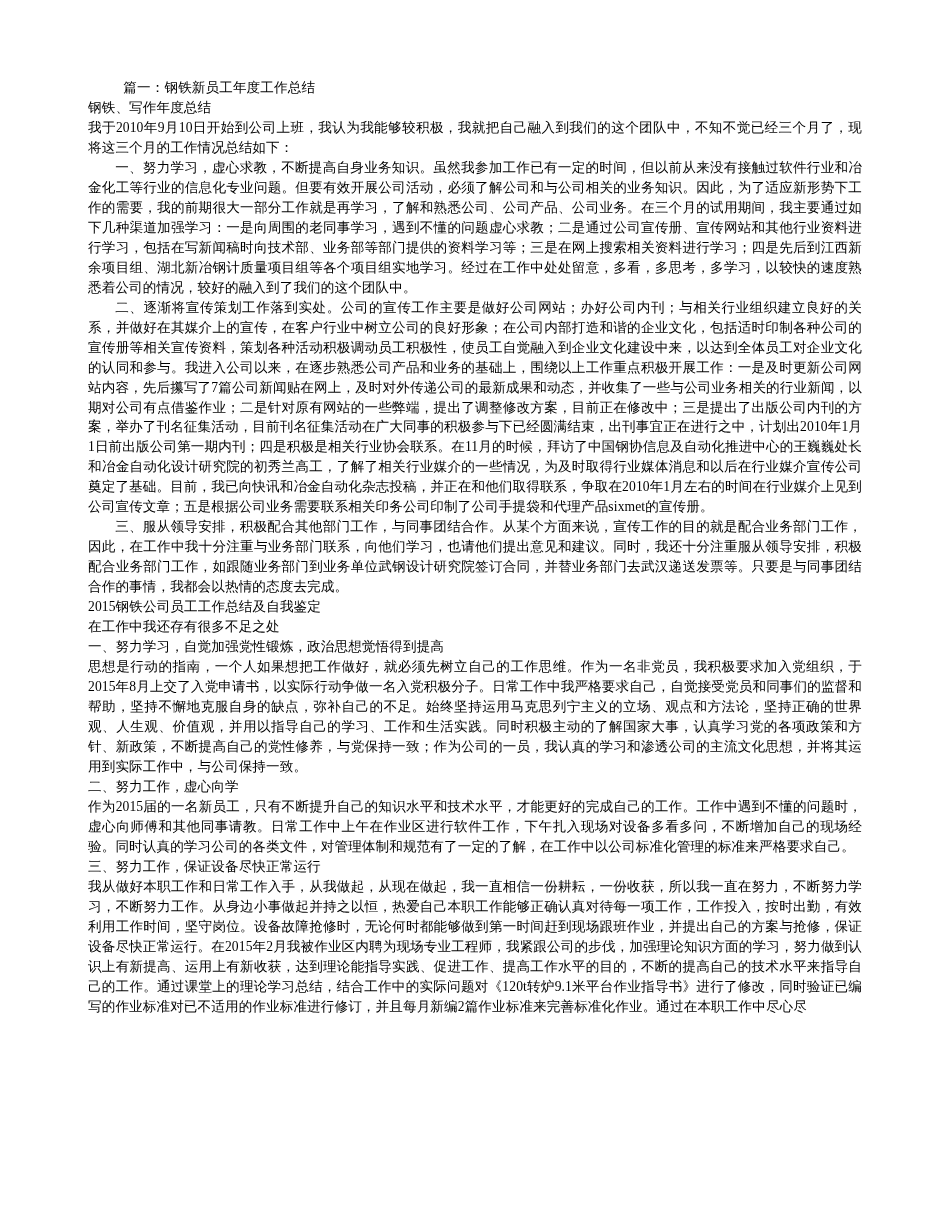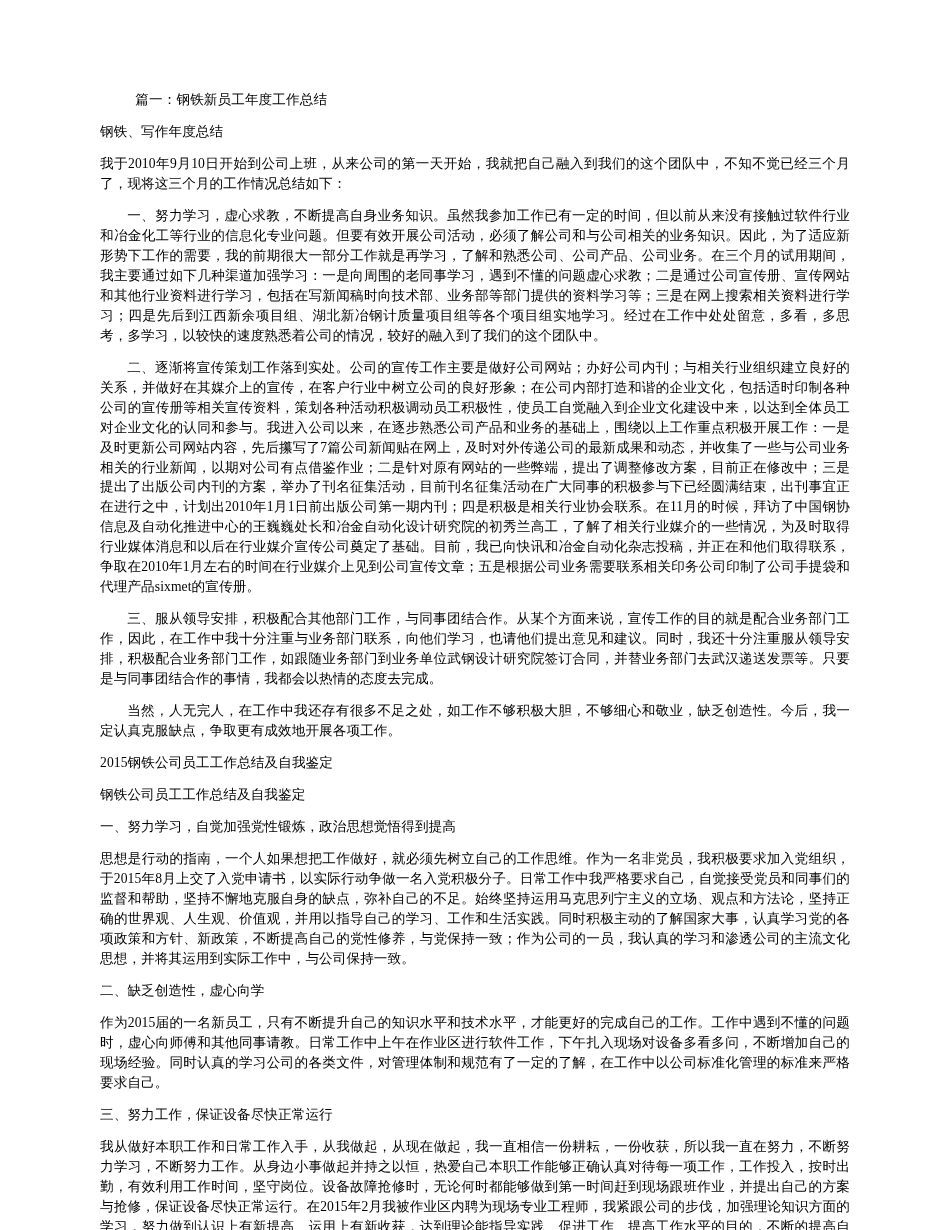--- a/index.html
+++ b/index.html
@@ -21,47 +21,46 @@
     padding: 78px 88px 20px 88px;
   }
   .doc {
     font-size: 13.6px;
     line-height: 1.47;
     text-align: justify;
     text-justify: inter-ideograph;
     letter-spacing: 0.1px;
   }
   .p {
-    margin: 12px;
+    margin: 0;
     white-space: normal;
   }
   .indent1 {
     text-indent: 2em;
   }
   .indent2 {
     text-indent: 2.6em;
   }
   .noindent {
     text-indent: 0;
   }
 </style>
 </head>
 <body>
 
 <div id="page">
   <div class="doc">
     <p class="p indent2">篇一：钢铁新员工年度工作总结</p>
     <p class="p noindent">钢铁、写作年度总结</p>
-    <p class="p noindent">我于2010年9月10日开始到公司上班，从来公司的第一天开始，我就把自己融入到我们的这个团队中，不知不觉已经三个月了，现将这三个月的工作情况总结如下：</p>
+    <p class="p noindent">我于2010年9月10日开始到公司上班，我认为我能够较积极，我就把自己融入到我们的这个团队中，不知不觉已经三个月了，现将这三个月的工作情况总结如下：</p>
     <p class="p indent1">一、努力学习，虚心求教，不断提高自身业务知识。虽然我参加工作已有一定的时间，但以前从来没有接触过软件行业和冶金化工等行业的信息化专业问题。但要有效开展公司活动，必须了解公司和与公司相关的业务知识。因此，为了适应新形势下工作的需要，我的前期很大一部分工作就是再学习，了解和熟悉公司、公司产品、公司业务。在三个月的试用期间，我主要通过如下几种渠道加强学习：一是向周围的老同事学习，遇到不懂的问题虚心求教；二是通过公司宣传册、宣传网站和其他行业资料进行学习，包括在写新闻稿时向技术部、业务部等部门提供的资料学习等；三是在网上搜索相关资料进行学习；四是先后到江西新余项目组、湖北新冶钢计质量项目组等各个项目组实地学习。经过在工作中处处留意，多看，多思考，多学习，以较快的速度熟悉着公司的情况，较好的融入到了我们的这个团队中。</p>
     <p class="p indent1">二、逐渐将宣传策划工作落到实处。公司的宣传工作主要是做好公司网站；办好公司内刊；与相关行业组织建立良好的关系，并做好在其媒介上的宣传，在客户行业中树立公司的良好形象；在公司内部打造和谐的企业文化，包括适时印制各种公司的宣传册等相关宣传资料，策划各种活动积极调动员工积极性，使员工自觉融入到企业文化建设中来，以达到全体员工对企业文化的认同和参与。我进入公司以来，在逐步熟悉公司产品和业务的基础上，围绕以上工作重点积极开展工作：一是及时更新公司网站内容，先后攥写了7篇公司新闻贴在网上，及时对外传递公司的最新成果和动态，并收集了一些与公司业务相关的行业新闻，以期对公司有点借鉴作业；二是针对原有网站的一些弊端，提出了调整修改方案，目前正在修改中；三是提出了出版公司内刊的方案，举办了刊名征集活动，目前刊名征集活动在广大同事的积极参与下已经圆满结束，出刊事宜正在进行之中，计划出2010年1月1日前出版公司第一期内刊；四是积极是相关行业协会联系。在11月的时候，拜访了中国钢协信息及自动化推进中心的王巍巍处长和冶金自动化设计研究院的初秀兰高工，了解了相关行业媒介的一些情况，为及时取得行业媒体消息和以后在行业媒介宣传公司奠定了基础。目前，我已向快讯和冶金自动化杂志投稿，并正在和他们取得联系，争取在2010年1月左右的时间在行业媒介上见到公司宣传文章；五是根据公司业务需要联系相关印务公司印制了公司手提袋和代理产品sixmet的宣传册。</p>
     <p class="p indent1">三、服从领导安排，积极配合其他部门工作，与同事团结合作。从某个方面来说，宣传工作的目的就是配合业务部门工作，因此，在工作中我十分注重与业务部门联系，向他们学习，也请他们提出意见和建议。同时，我还十分注重服从领导安排，积极配合业务部门工作，如跟随业务部门到业务单位武钢设计研究院签订合同，并替业务部门去武汉递送发票等。只要是与同事团结合作的事情，我都会以热情的态度去完成。</p>
-    <p class="p indent1">当然，人无完人，在工作中我还存有很多不足之处，如工作不够积极大胆，不够细心和敬业，缺乏创造性。今后，我一定认真克服缺点，争取更有成效地开展各项工作。</p>
     <p class="p noindent">2015钢铁公司员工工作总结及自我鉴定</p>
-    <p class="p noindent">钢铁公司员工工作总结及自我鉴定</p>
+    <p class="p noindent">在工作中我还存有很多不足之处</p>
     <p class="p noindent">一、努力学习，自觉加强党性锻炼，政治思想觉悟得到提高</p>
     <p class="p noindent">思想是行动的指南，一个人如果想把工作做好，就必须先树立自己的工作思维。作为一名非党员，我积极要求加入党组织，于2015年8月上交了入党申请书，以实际行动争做一名入党积极分子。日常工作中我严格要求自己，自觉接受党员和同事们的监督和帮助，坚持不懈地克服自身的缺点，弥补自己的不足。始终坚持运用马克思列宁主义的立场、观点和方法论，坚持正确的世界观、人生观、价值观，并用以指导自己的学习、工作和生活实践。同时积极主动的了解国家大事，认真学习党的各项政策和方针、新政策，不断提高自己的党性修养，与党保持一致；作为公司的一员，我认真的学习和渗透公司的主流文化思想，并将其运用到实际工作中，与公司保持一致。</p>
-    <p class="p noindent">二、缺乏创造性，虚心向学</p>
+    <p class="p noindent">二、努力工作，虚心向学</p>
     <p class="p noindent">作为2015届的一名新员工，只有不断提升自己的知识水平和技术水平，才能更好的完成自己的工作。工作中遇到不懂的问题时，虚心向师傅和其他同事请教。日常工作中上午在作业区进行软件工作，下午扎入现场对设备多看多问，不断增加自己的现场经验。同时认真的学习公司的各类文件，对管理体制和规范有了一定的了解，在工作中以公司标准化管理的标准来严格要求自己。</p>
     <p class="p noindent">三、努力工作，保证设备尽快正常运行</p>
     <p class="p noindent">我从做好本职工作和日常工作入手，从我做起，从现在做起，我一直相信一份耕耘，一份收获，所以我一直在努力，不断努力学习，不断努力工作。从身边小事做起并持之以恒，热爱自己本职工作能够正确认真对待每一项工作，工作投入，按时出勤，有效利用工作时间，坚守岗位。设备故障抢修时，无论何时都能够做到第一时间赶到现场跟班作业，并提出自己的方案与抢修，保证设备尽快正常运行。在2015年2月我被作业区内聘为现场专业工程师，我紧跟公司的步伐，加强理论知识方面的学习，努力做到认识上有新提高、运用上有新收获，达到理论能指导实践、促进工作、提高工作水平的目的，不断的提高自己的技术水平来指导自己的工作。通过课堂上的理论学习总结，结合工作中的实际问题对《120t转炉9.1米平台作业指导书》进行了修改，同时验证已编写的作业标准对已不适用的作业标准进行修订，并且每月新编2篇作业标准来完善标准化作业。通过在本职工作中尽心尽</p>
   </div>
 </div>
 
 </body></html>

